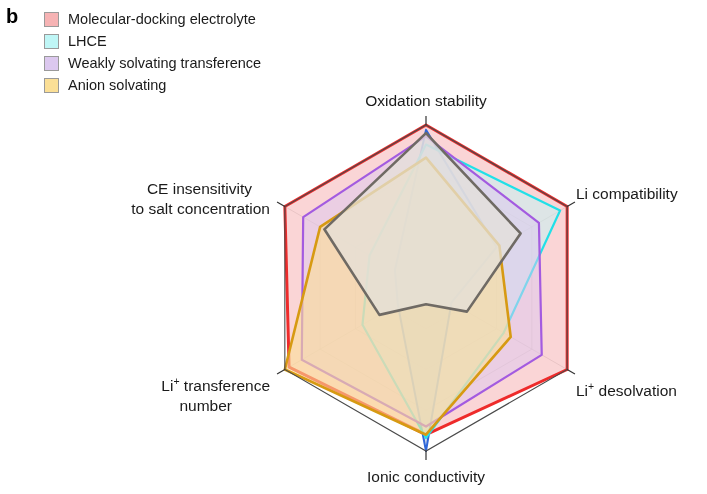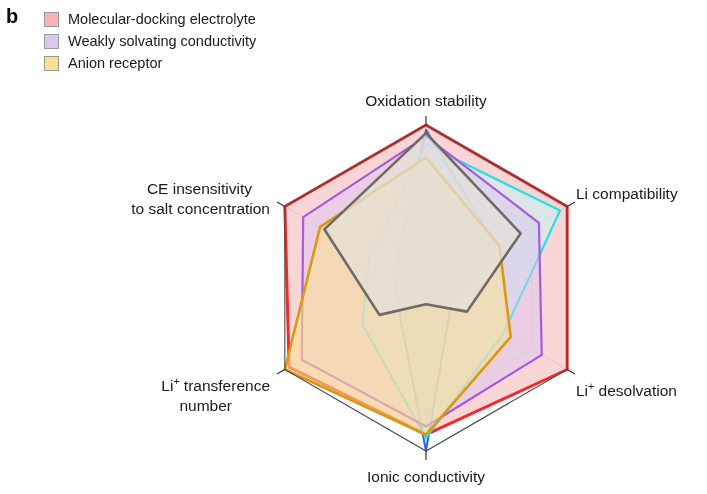--- a/index.html
+++ b/index.html
@@ -46,26 +46,30 @@
 <body>
 
 <div id="panel-letter">b</div>
 
 <div id="legend">
     <div class="legend-row">
       <span class="legend-swatch" style="background: rgb(246, 179, 180);"></span>
       <span class="legend-label">Molecular-docking electrolyte</span>
     </div>
     <div class="legend-row">
+      <span class="legend-swatch" style="background: rgb(191, 246, 246);"></span>
+      <span class="legend-label">LHCE</span>
+    </div>
+    <div class="legend-row">
       <span class="legend-swatch" style="background: rgb(220, 200, 239);"></span>
-      <span class="legend-label">Weakly solvating conductivity</span>
+      <span class="legend-label">Weakly solvating transference</span>
     </div>
     <div class="legend-row">
       <span class="legend-swatch" style="background: rgb(251, 223, 150);"></span>
-      <span class="legend-label">Anion receptor</span>
+      <span class="legend-label">Anion solvating</span>
     </div>
   </div>
 
 <div id="chart-wrap">
   <svg id="radar-svg" width="707" height="494" viewBox="0 0 707 494">
     <g id="grid-layer">
         <polygon points="418.00,247.25 453.29,267.63 453.29,308.38 418.00,328.75 382.71,308.38 382.71,267.63" fill="none" stroke="#c9c9c9" stroke-width="0.7"></polygon>
         <polygon points="418.00,206.50 488.58,247.25 488.58,328.75 418.00,369.50 347.42,328.75 347.42,247.25" fill="none" stroke="#c9c9c9" stroke-width="0.7"></polygon>
         <polygon points="418.00,165.75 523.87,226.88 523.87,349.13 418.00,410.25 312.13,349.13 312.13,226.88" fill="none" stroke="#c9c9c9" stroke-width="0.7"></polygon>
       </g>

